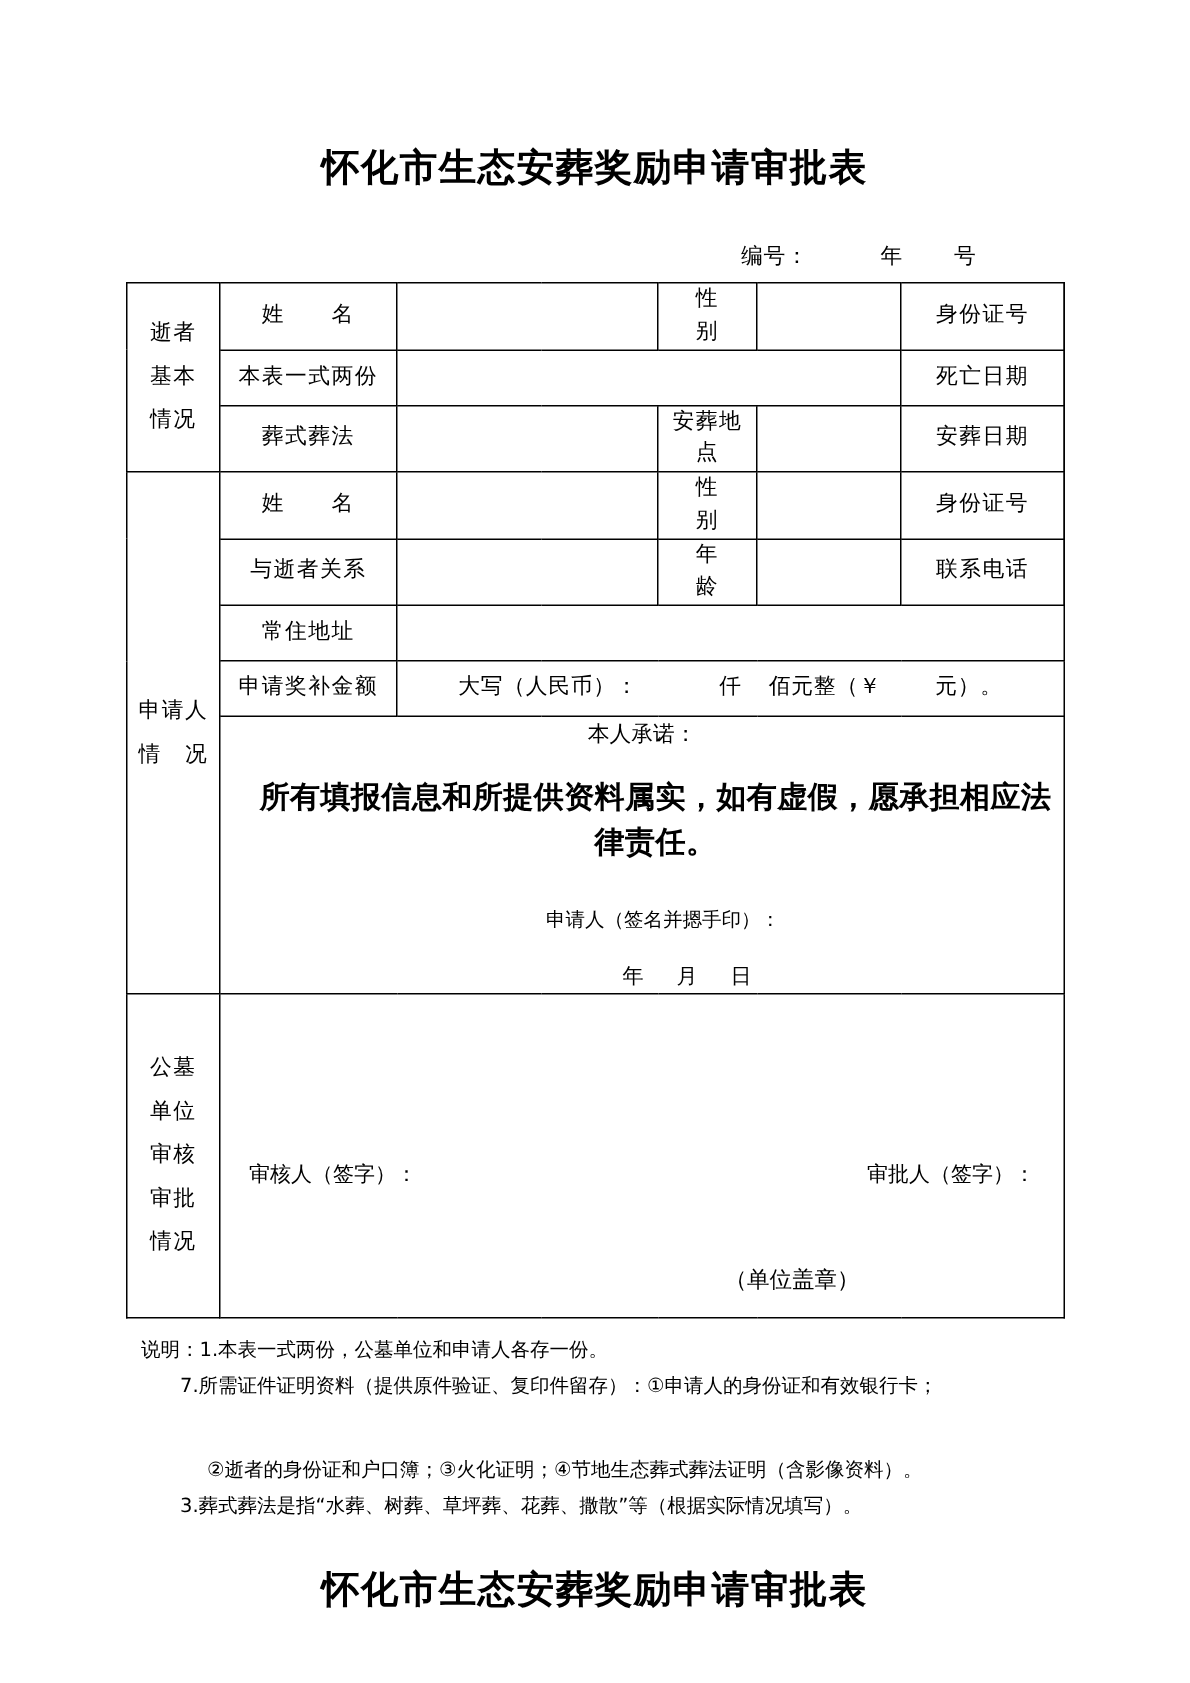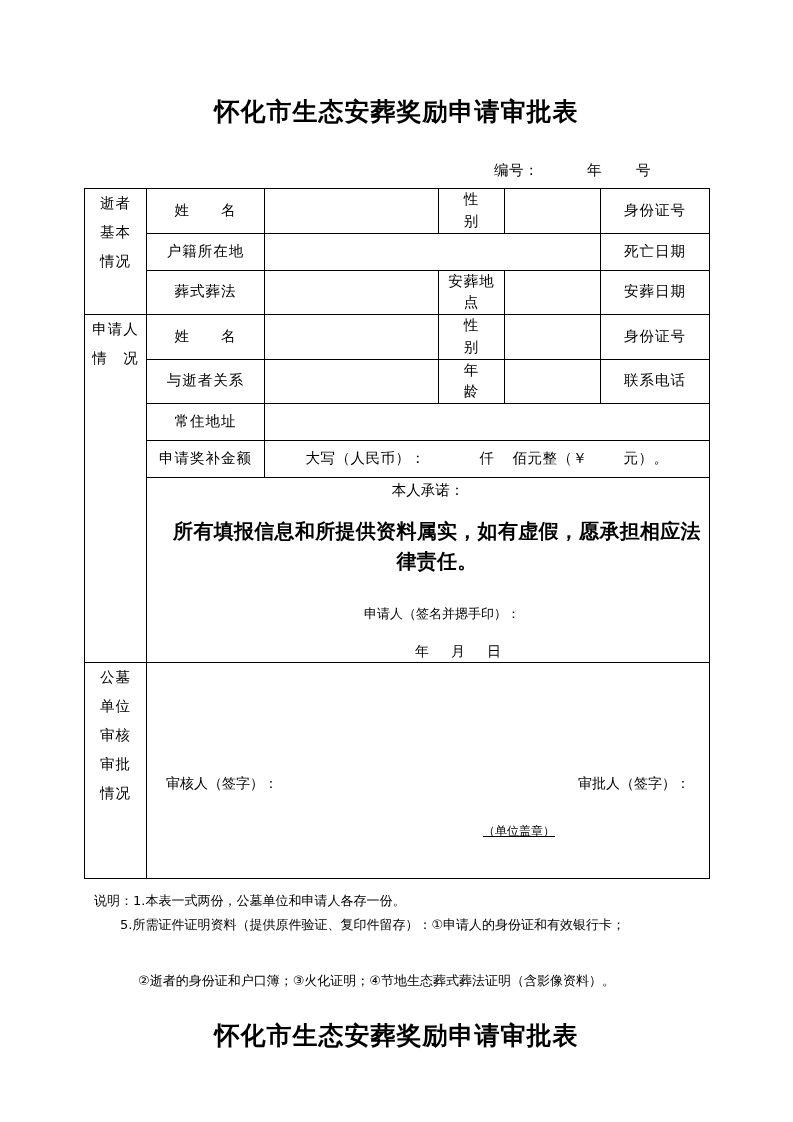--- a/index.html
+++ b/index.html
@@ -58,21 +58,21 @@
     line-height: 1.5;
   }
   td.vhead {
     width: 62px;
     text-align: center;
     letter-spacing: 1px;
   }
   td.vhead .vstack {
     display: flex;
     flex-direction: column;
-    justify-content: flex-start;
+    justify-content: center;
     align-items: center;
     height: 100%;
   }
   td.vhead .vstack div { line-height: 2.0; }
   td.label {
     width: 118px;
     letter-spacing: 1px;
   }
   td.label2 {
     width: 96px;
@@ -131,24 +131,23 @@
     top: 110px;
     left: 4px;
     right: 4px;
     font-size: 14px;
   }
   .audit-line1 .right {
     margin-left: 300px;
   }
   .audit-seal {
     position: absolute;
-    top: 159px;
+    top: 179px;
     left: 330px;
-    font-size: 12px;
-    text-decoration: underline;
+    font-size: 15px;
   }
   td.vhead.tall .vstack { height: 215px; }
 
   .notes {
     margin-top: 10px;
     font-size: 13px;
     line-height: 1.85;
     padding-left: 10px;
   }
   .notes .n-line { white-space: nowrap; }
@@ -202,21 +201,21 @@
           </div>
         </td>
         <td class="label">姓　　名</td>
         <td class="blank" colspan="2"></td>
         <td class="label2">性　　别</td>
         <td class="blank"></td>
         <td class="label2">身份证号</td>
         <td class="blank"></td>
       </tr>
       <tr>
-        <td class="label">户籍所在地</td>
+        <td class="label">本表一式两份</td>
         <td class="blank" colspan="4"></td>
         <td class="label2">死亡日期</td>
         <td class="blank"></td>
       </tr>
       <tr>
         <td class="label">葬式葬法</td>
         <td class="blank" colspan="2"></td>
         <td class="label2">安葬地点</td>
         <td class="blank"></td>
         <td class="label2">安葬日期</td>
@@ -283,19 +282,20 @@
             </div>
             <div class="audit-seal">（单位盖章）</div>
           </div>
         </td>
       </tr>
     </tbody>
   </table>
 
   <div class="notes">
     <div class="n-line"><span>说明：</span><span>1.本表一式两份，公墓单位和申请人各存一份。</span></div>
-    <div class="n-line indent1">5.所需证件证明资料（提供原件验证、复印件留存）：①申请人的身份证和有效银行卡；</div>
+    <div class="n-line indent1">7.所需证件证明资料（提供原件验证、复印件留存）：①申请人的身份证和有效银行卡；</div>
     <div class="n-line indent2">②逝者的身份证和户口簿；③火化证明；④节地生态葬式葬法证明（含影像资料）。</div>
+    <div class="n-line indent1">3.葬式葬法是指“水葬、树葬、草坪葬、花葬、撒散”等（根据实际情况填写）。</div>
   </div>
 
   <div class="doc-title-2">怀化市生态安葬奖励申请审批表</div>
 
 </div>
 
 </body></html>

